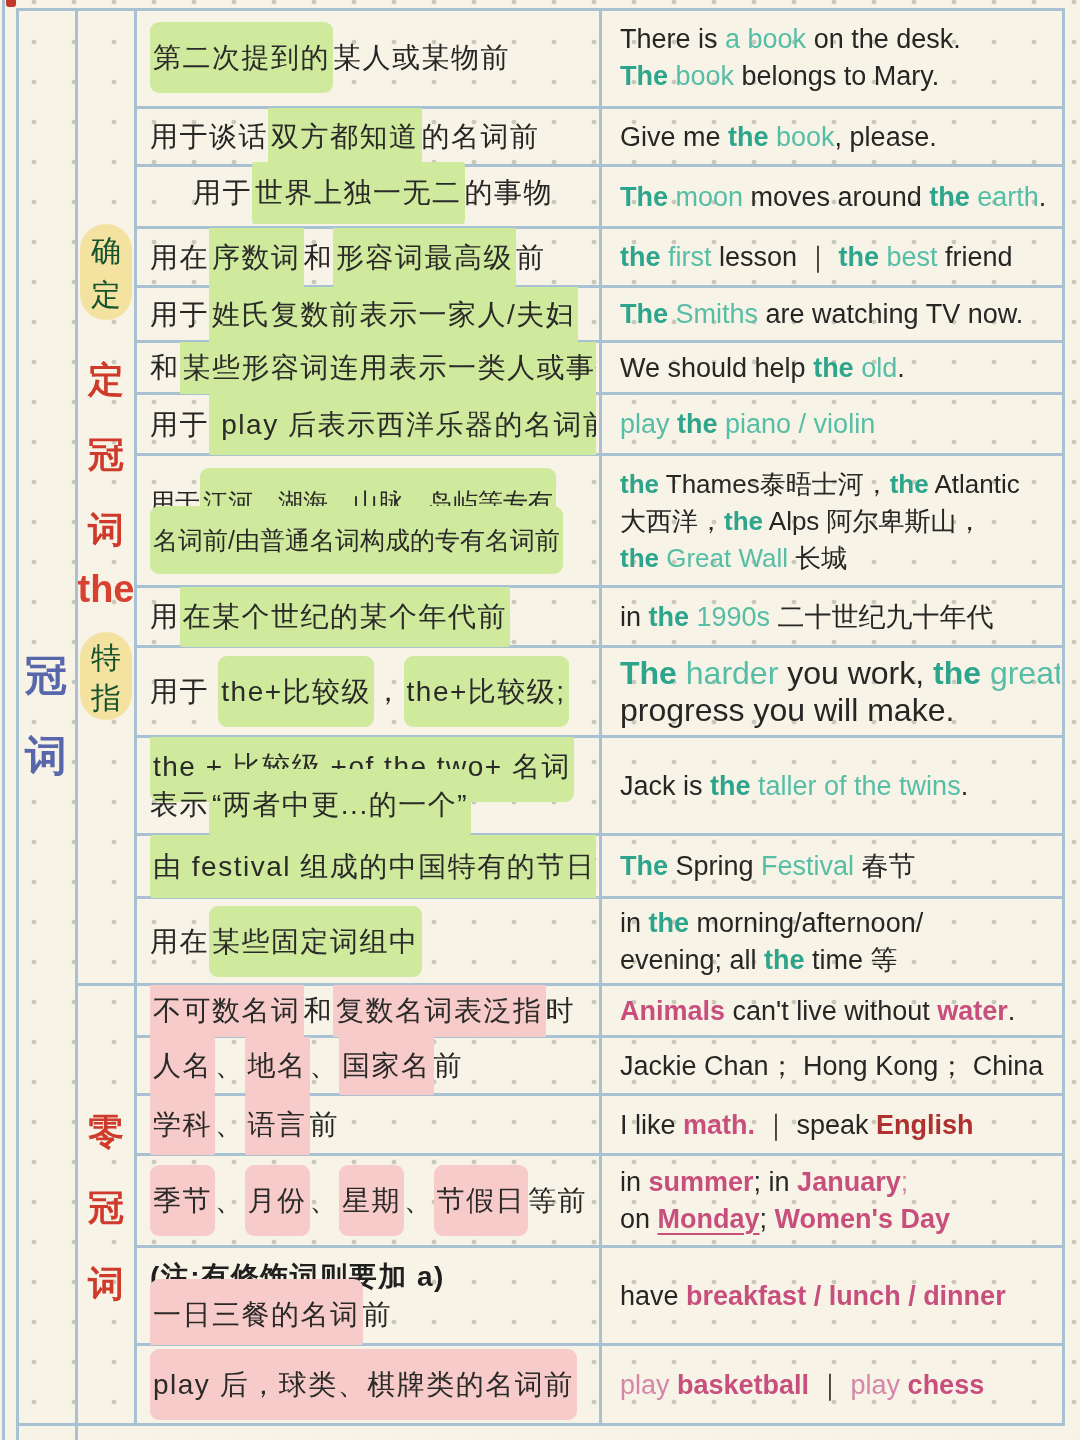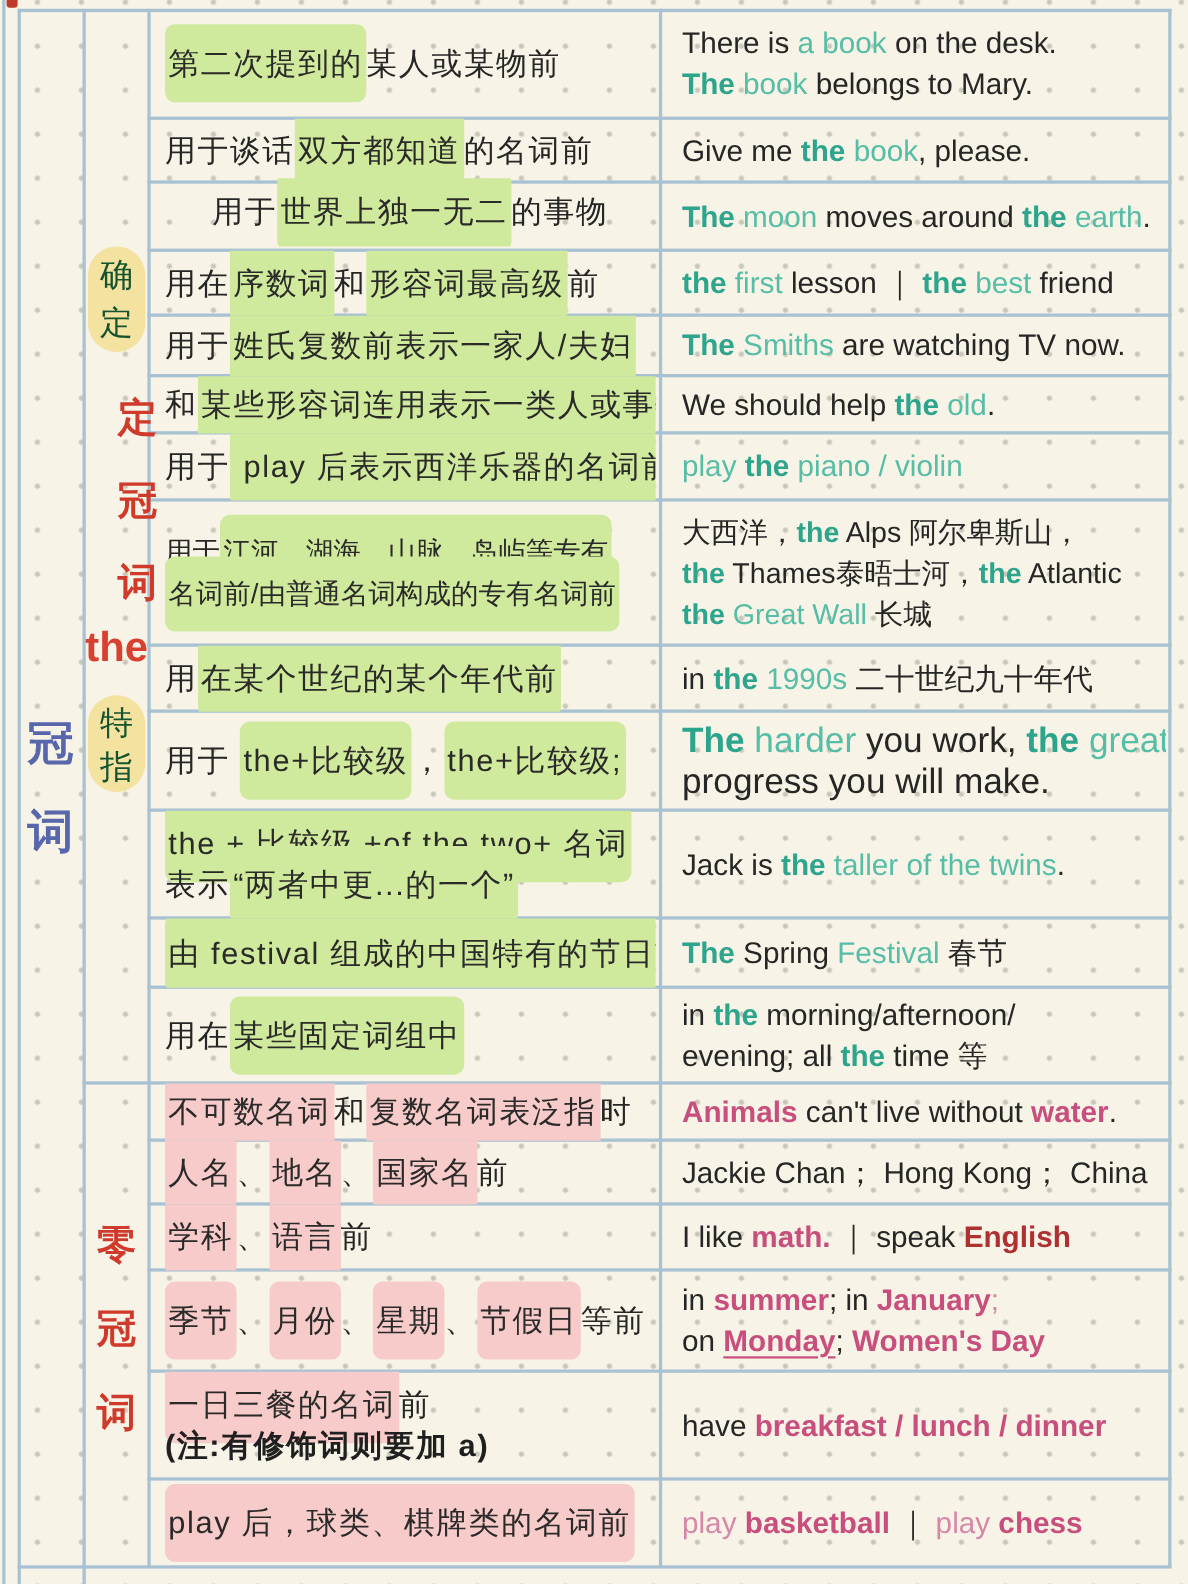--- a/index.html
+++ b/index.html
@@ -41,21 +41,21 @@
   .cat-label{
     position:absolute;left:16px;top:636px;width:60px;
     text-align:center;font-size:42px;font-weight:700;color:#5866ac;
     line-height:80px;word-break:break-all;
   }
   .red-stack{
     position:absolute;width:44px;text-align:center;
     font-size:36px;font-weight:700;color:#cf3a2b;
     word-break:break-all;
   }
-  #def-stack{left:84px;top:342px;line-height:75px;margin-left:19px;}
+  #def-stack{left:84px;top:342px;line-height:75px;}
   #zero-stack{left:84px;top:1094px;line-height:76px;}
   .the-word{
     position:absolute;left:75px;top:568px;width:62px;text-align:center;
     font-size:38px;font-weight:700;color:#d8402f;
   }
   .badge{
     position:absolute;left:80px;width:52px;box-sizing:border-box;
     background:#f4e2a0;border-radius:26px;text-align:center;
     font-size:30px;font-weight:400;color:#14532d;word-break:break-all;
   }
@@ -148,22 +148,22 @@
         <div class="line"><span class="c-k">用于</span><span class="hl hl-green"> play 后表示西洋乐器的名词前</span></div>
       </div>
       <div class="cell ex" style="top: 394px; height: 61px;">
         <div class="line"><span class="c-t">play </span><span class="c-tb">the</span><span class="c-t"> piano / violin</span></div>
       </div>
       <div class="cell desc" style="top: 455px; height: 132px; font-size: 25px; letter-spacing: 0px;">
         <div class="line"><span class="c-k">用于</span><span class="hl hl-green">江河、湖海、山脉、岛屿等专有</span></div>
         <div class="line"><span class="hl hl-green">名词前/由普通名词构成的专有名词前</span></div>
       </div>
       <div class="cell ex" style="top: 455px; height: 132px; font-size: 26px;">
+        <div class="line"><span class="c-tb">the</span><span class="c-k"> Thames泰晤士河，</span><span class="c-tb">the</span><span class="c-k"> Atlantic</span></div>
         <div class="line"><span class="c-k">大西洋，</span><span class="c-tb">the</span><span class="c-k"> Alps 阿尔卑斯山，</span></div>
-        <div class="line"><span class="c-tb">the</span><span class="c-k"> Thames泰晤士河，</span><span class="c-tb">the</span><span class="c-k"> Atlantic</span></div>
         <div class="line"><span class="c-tb">the</span><span class="c-t"> Great Wall </span><span class="c-k">长城</span></div>
       </div>
       <div class="cell desc" style="top: 587px; height: 60px;">
         <div class="line"><span class="c-k">用</span><span class="hl hl-green">在某个世纪的某个年代前</span></div>
       </div>
       <div class="cell ex" style="top: 587px; height: 60px;">
         <div class="line"><span class="c-k">in </span><span class="c-tb">the</span><span class="c-t"> 1990s </span><span class="c-k">二十世纪九十年代</span></div>
       </div>
       <div class="cell desc" style="top: 647px; height: 90px;">
         <div class="line"><span class="c-k">用于 </span><span class="hl hl-green">the+比较级</span><span class="c-k">，</span><span class="hl hl-green">the+比较级;</span></div>
@@ -211,22 +211,22 @@
         <div class="line"><span class="c-k">I like </span><span class="c-pb">math.</span><span class="c-k"> ｜ speak </span><span class="c-rb">English</span></div>
       </div>
       <div class="cell desc" style="top: 1155px; height: 92px;">
         <div class="line"><span class="hl hl-pink">季节</span><span class="c-k">、</span><span class="hl hl-pink">月份</span><span class="c-k">、</span><span class="hl hl-pink">星期</span><span class="c-k">、</span><span class="hl hl-pink">节假日</span><span class="c-k">等前</span></div>
       </div>
       <div class="cell ex" style="top: 1155px; height: 92px;">
         <div class="line"><span class="c-k">in </span><span class="c-pb">summer</span><span class="c-k">; in </span><span class="c-pb">January</span><span class="c-p">;</span></div>
         <div class="line"><span class="c-k">on </span><span class="c-pbu">Monday</span><span class="c-k">; </span><span class="c-pb">Women's Day</span></div>
       </div>
       <div class="cell desc" style="top: 1247px; height: 98px;">
+        <div class="line"><span class="c-kb">(注:有修饰词则要加 a)</span></div>
         <div class="line"><span class="hl hl-pink">一日三餐的名词</span><span class="c-k">前</span></div>
-        <div class="line"><span class="c-kb">(注:有修饰词则要加 a)</span></div>
       </div>
       <div class="cell ex" style="top: 1247px; height: 98px;">
         <div class="line"><span class="c-k">have </span><span class="c-pb">breakfast / lunch / dinner</span></div>
       </div>
       <div class="cell desc" style="top: 1345px; height: 80px;">
         <div class="line"><span class="hl hl-pink">play 后，球类、棋牌类的名词前</span></div>
       </div>
       <div class="cell ex" style="top: 1345px; height: 80px;">
         <div class="line"><span class="c-p">play </span><span class="c-pb">basketball</span><span class="c-k"> ｜ </span><span class="c-p">play </span><span class="c-pb">chess</span></div>
       </div>

